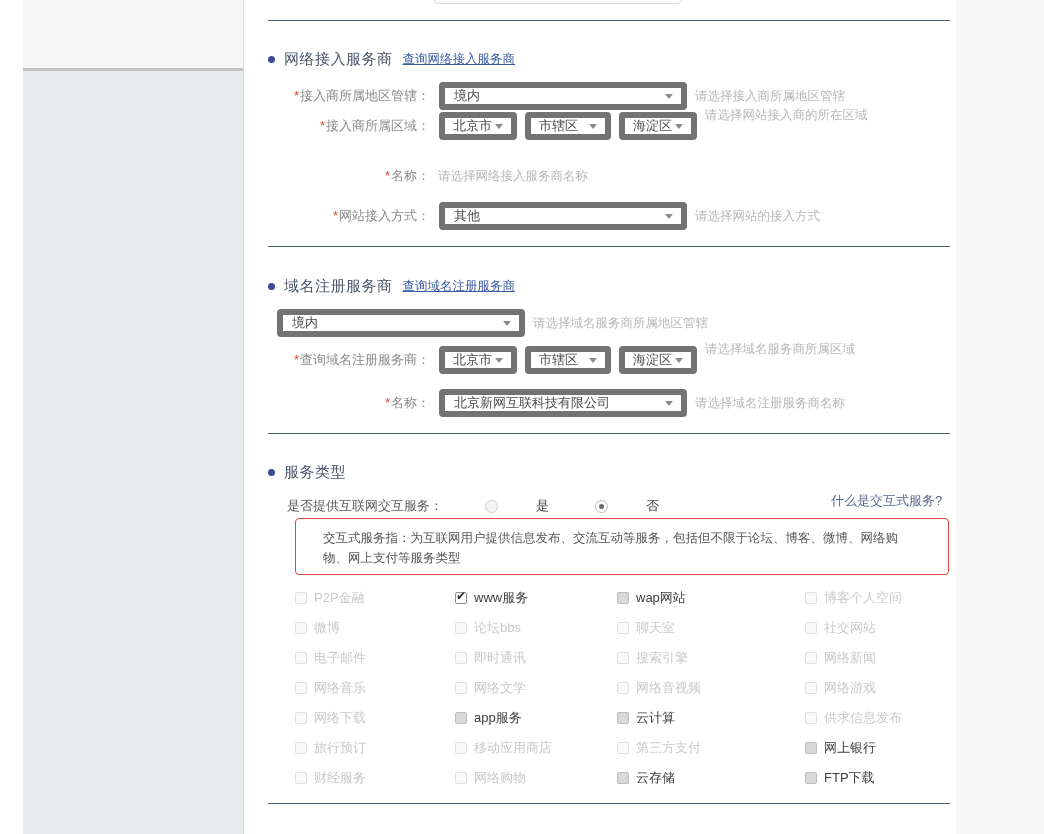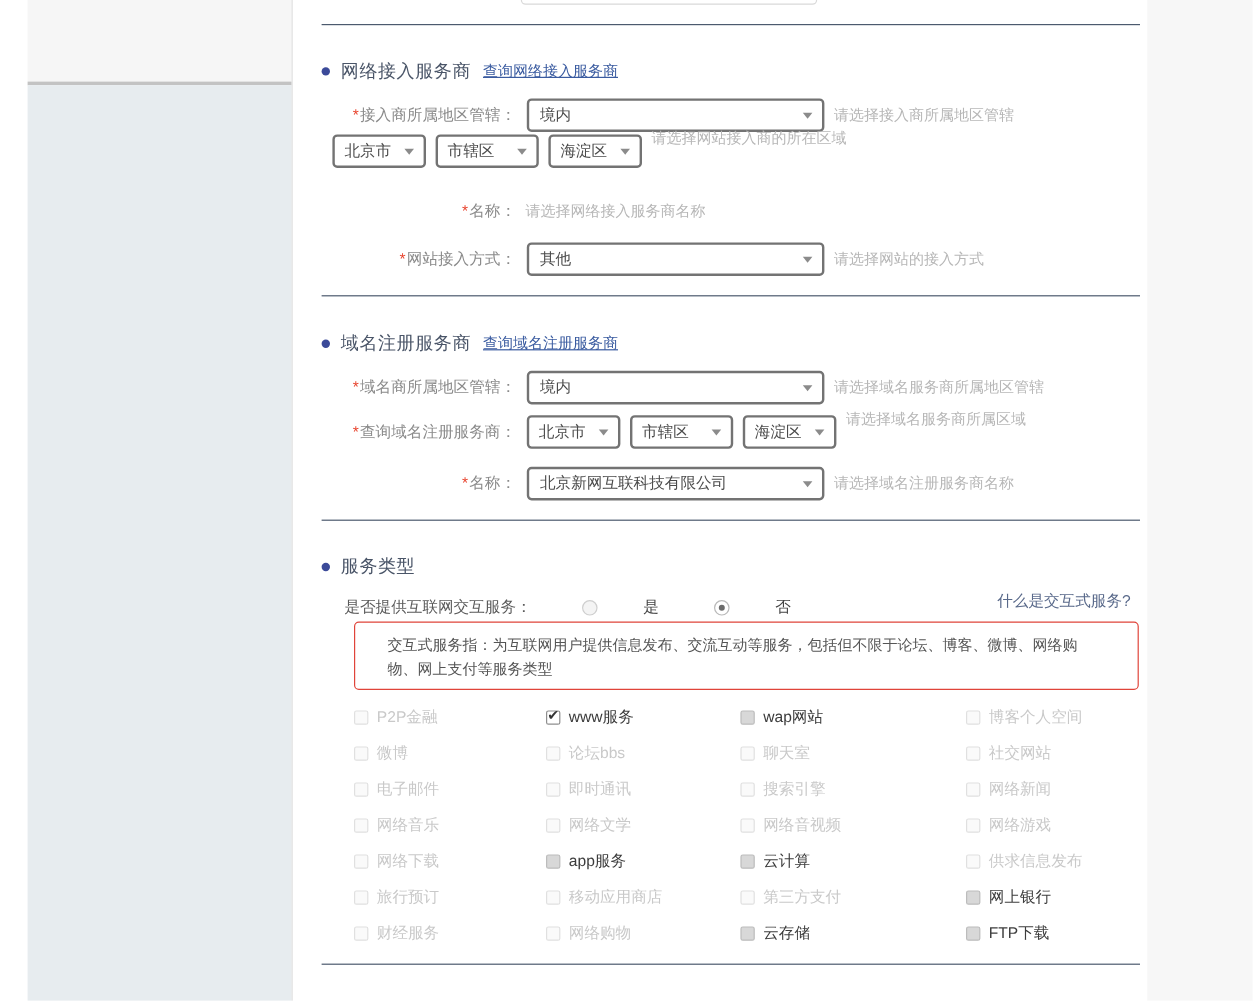--- a/index.html
+++ b/index.html
@@ -54,21 +54,21 @@
   
   .row { position: absolute; display: flex; align-items: flex-start; }
   .flabel {
     font-size: 13px; color: #8a8a8a; text-align: right;
     white-space: nowrap; line-height: 28px;
   }
   .star { color: #e8432d; margin-right: 1px; }
 
   .sel {
     position: relative; height: 28px;
-    border: 2px solid #737373; border-radius: 4px; background: #fff;
+    border: 6px solid #737373; border-radius: 4px; background: #fff;
     display: flex; align-items: center; padding: 0 22px 0 9px;
     font-size: 13px; color: #4b4b4b; white-space: nowrap; cursor: pointer;
   }
   .sel::after {
     content: ""; position: absolute; right: 8px; top: 50%;
     margin-top: -2px;
     border-left: 4px solid transparent; border-right: 4px solid transparent;
     border-top: 5px solid #8b8b8b;
   }
   .sel.wide { width: 248px; }
@@ -160,20 +160,23 @@
       <div class="flabel" style="width:162px;">
         <span class="star">*</span><span>接入商所属地区管辖</span>：
       </div>
       <div class="sel wide" style="margin-left:9px;">
         <span>境内</span>
       </div>
       <div class="hint">请选择接入商所属地区管辖</div>
     </div>
 
     <div class="row" style="left:24px; top:112px;">
+      <div class="flabel" style="width:162px;">
+        <span class="star">*</span><span>接入商所属区域</span>：
+      </div>
       <div class="sel sm" style="margin-left:9px;">
         <span>北京市</span>
       </div>
       <div class="sel mid" style="margin-left:8px;">
         <span>市辖区</span>
       </div>
       <div class="sel sm" style="margin-left:8px;">
         <span>海淀区</span>
       </div>
       <div class="hint raised" style="margin-top:-6px;">请选择网站接入商的所在区域</div>
@@ -198,23 +201,20 @@
 
     <div class="hr" style="top:246px;"></div>
 
     <div class="sec-head" style="left:24px; top:277px;">
       <span class="bullet"></span>
       <span class="sec-title">域名注册服务商</span>
       <span class="sec-link">查询域名注册服务商</span>
     </div>
 
     <div class="row" style="left:24px; top:309px;">
-      <div class="flabel" style="width:162px;">
-        <span class="star">*</span><span>域名商所属地区管辖</span>：
-      </div>
       <div class="sel wide" style="margin-left:9px;">
         <span>境内</span>
       </div>
       <div class="hint">请选择域名服务商所属地区管辖</div>
     </div>
 
     <div class="row" style="left:24px; top:346px;">
       <div class="flabel" style="width:162px;">
         <span class="star">*</span><span>查询域名注册服务商</span>：
       </div>

